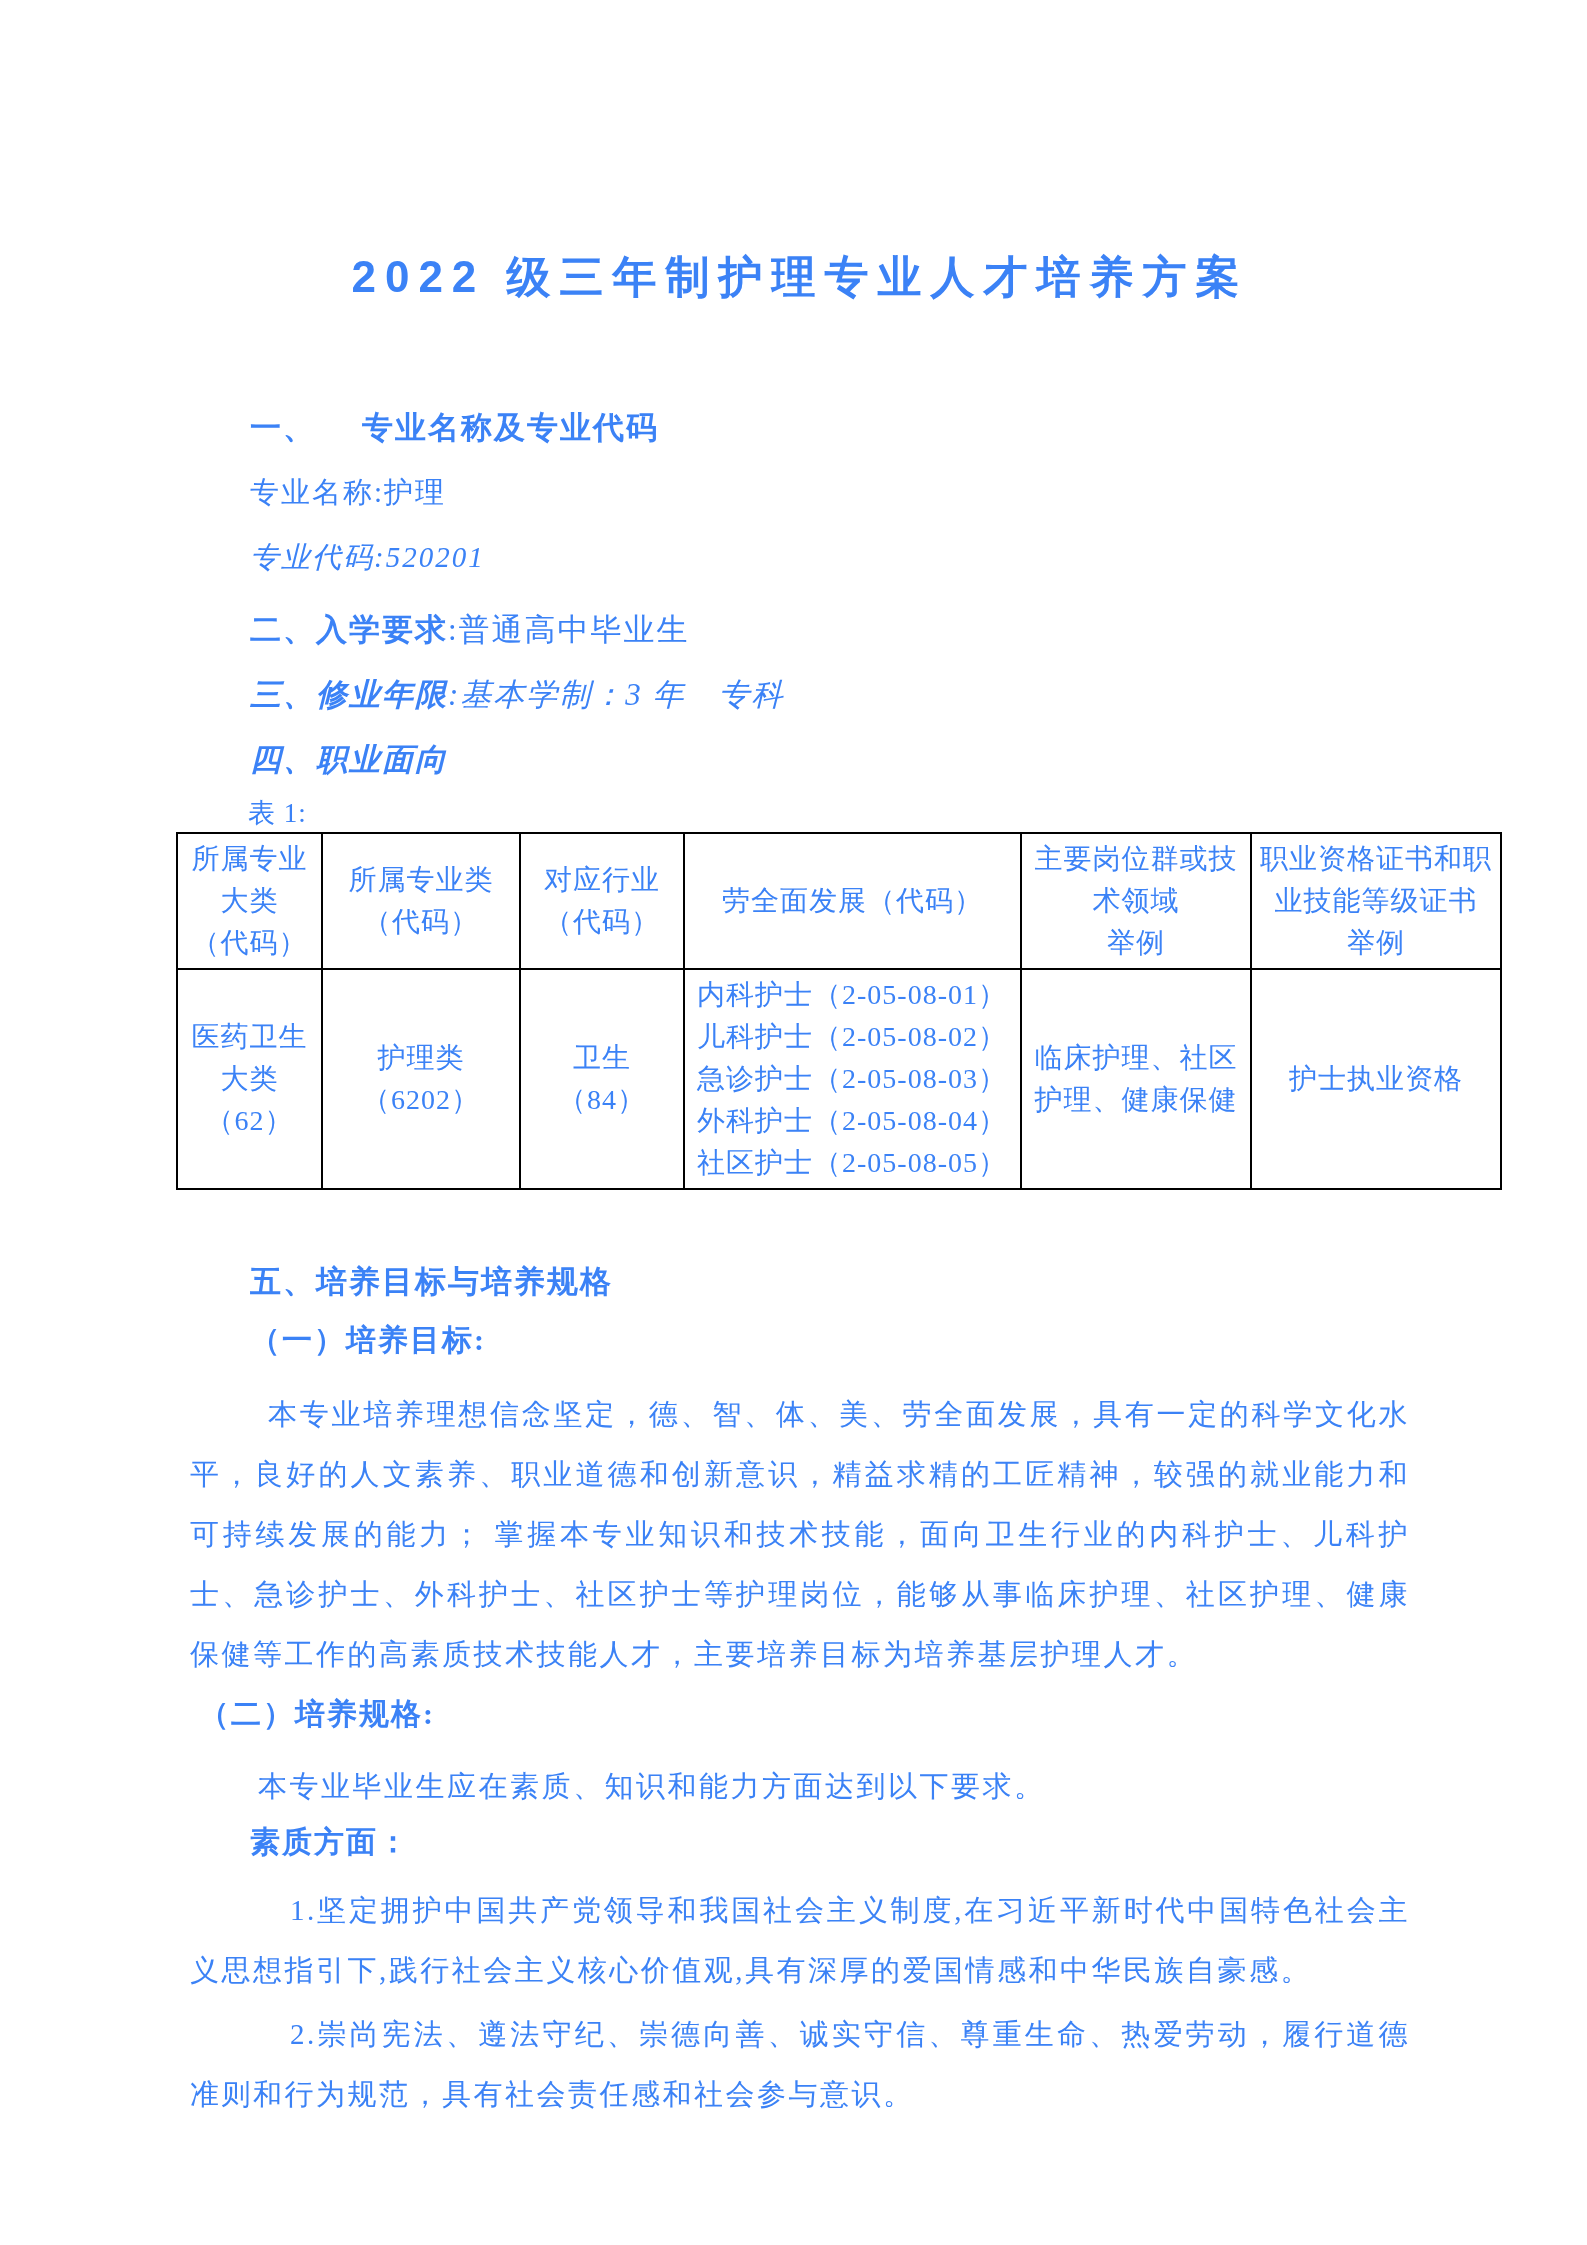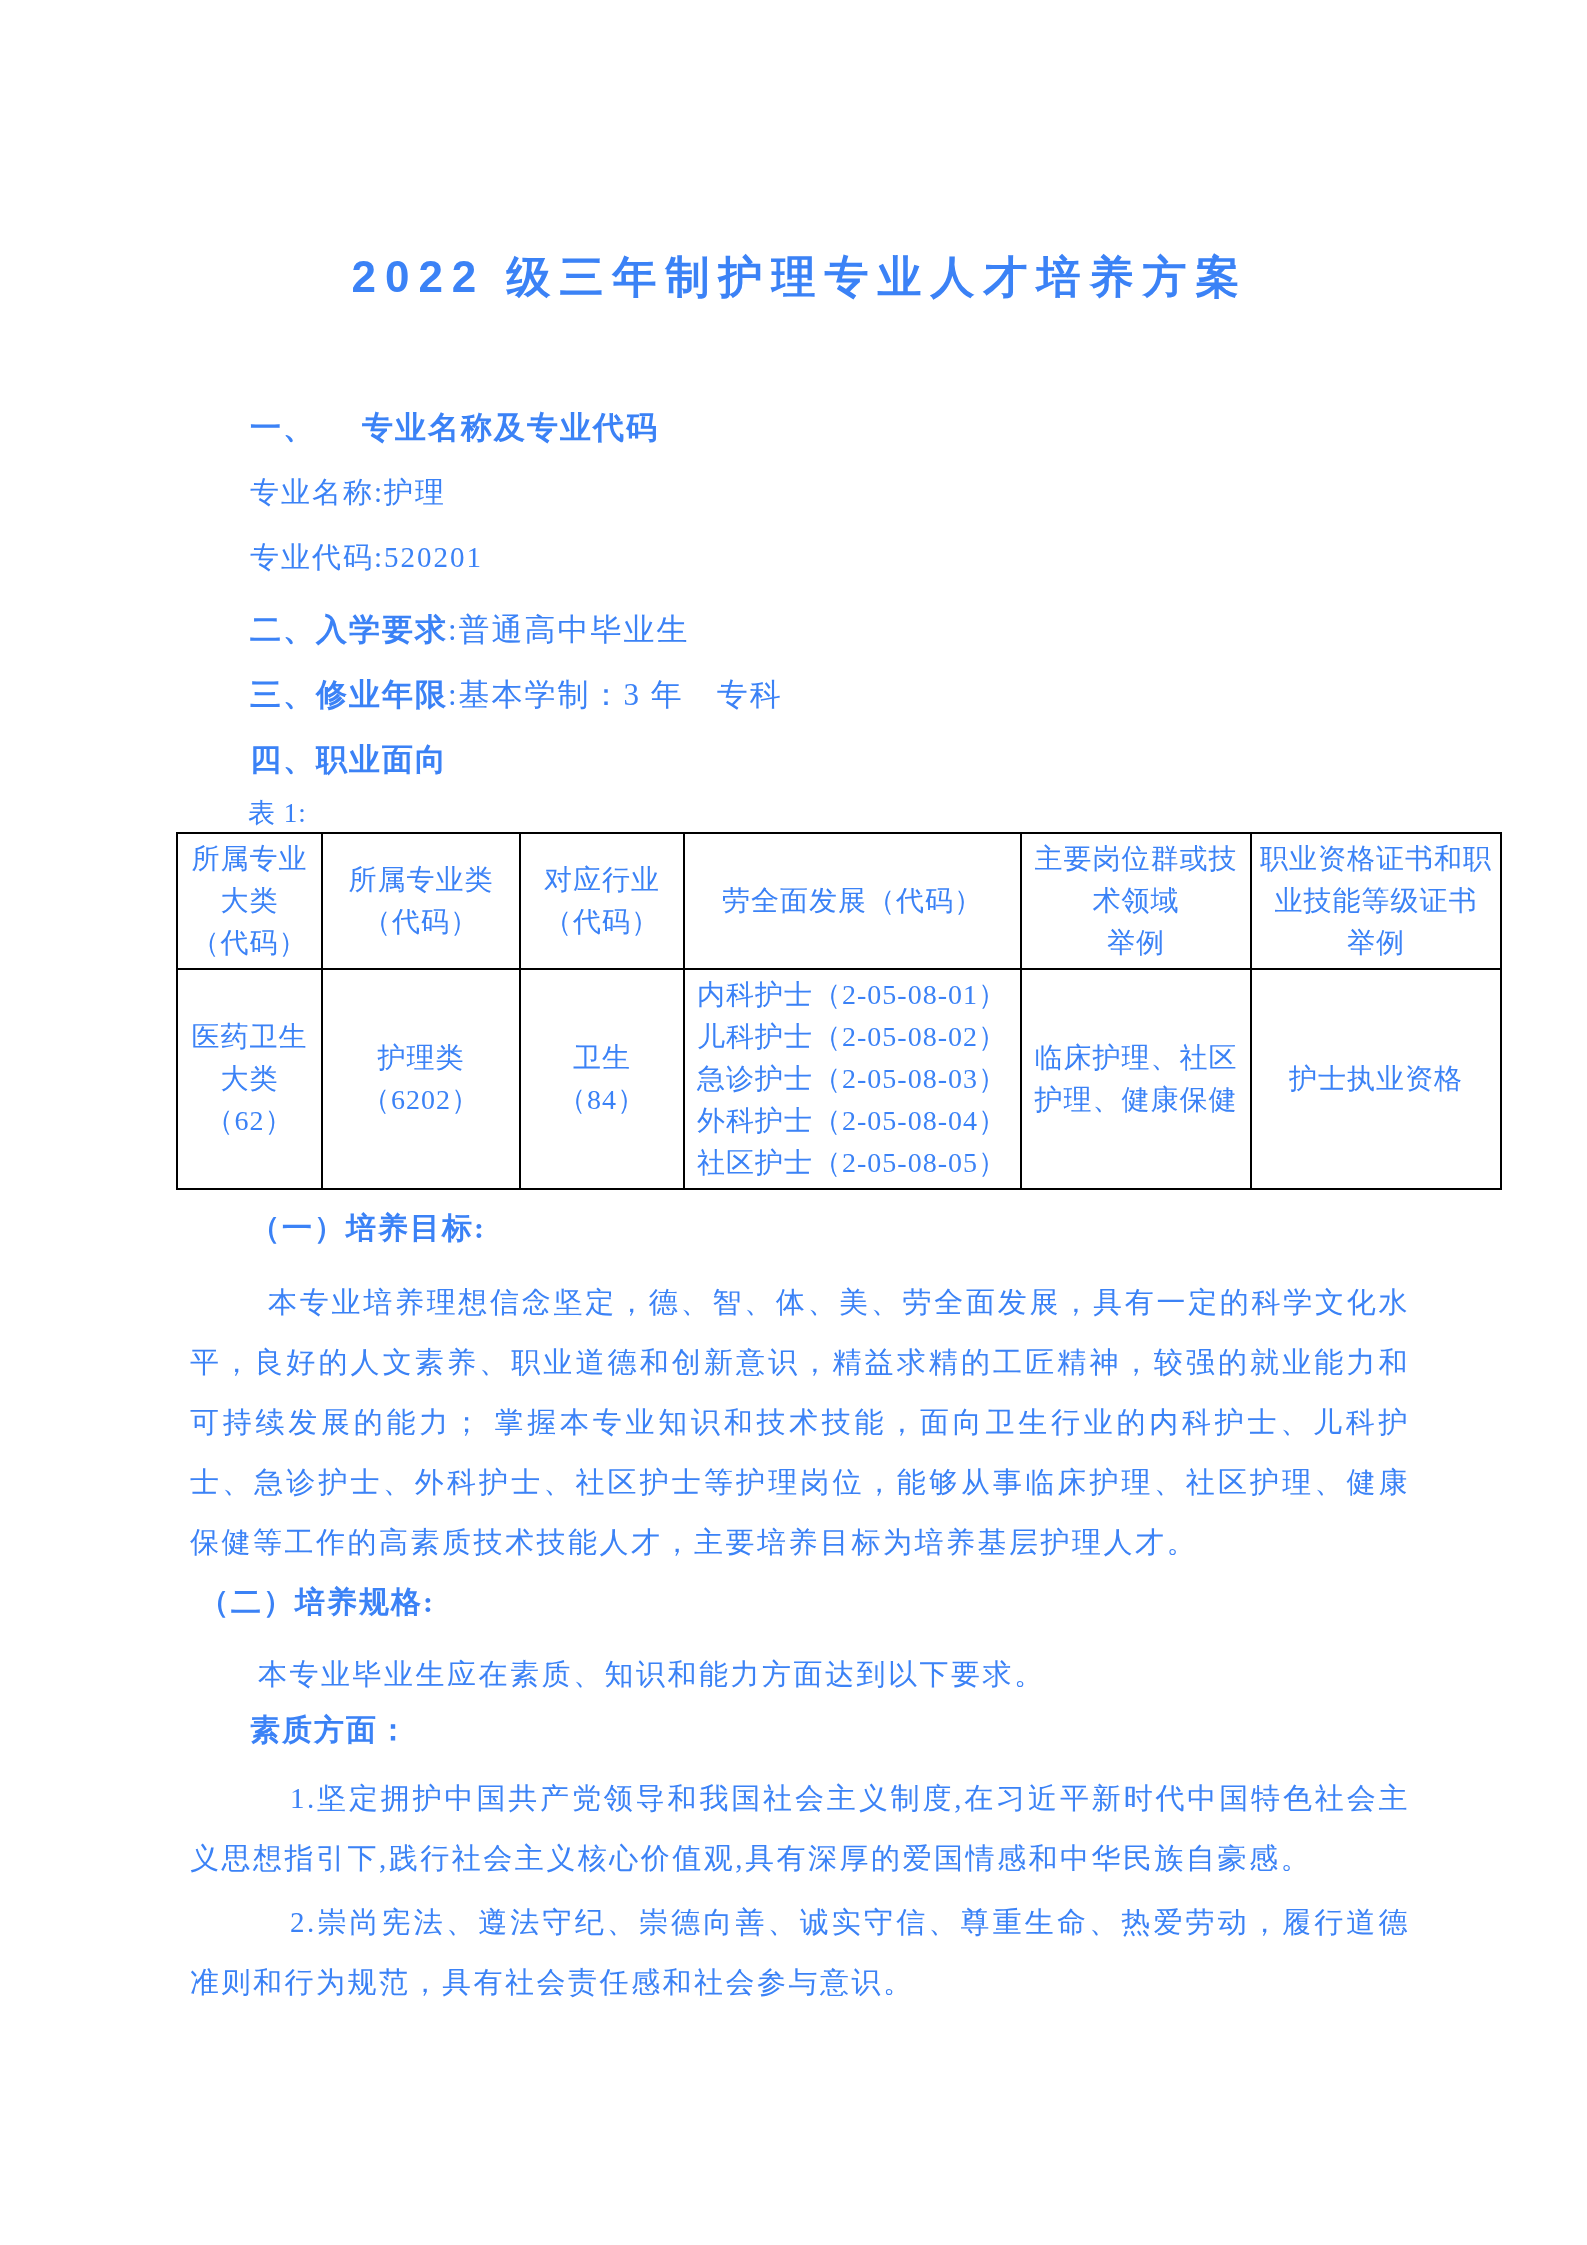--- a/index.html
+++ b/index.html
@@ -98,21 +98,21 @@
     line-height: 60px;
     text-align: justify;
     letter-spacing: 2.5px;
   }
   .para-goal  { margin-top: 24px; text-indent: 78px; }
   .para-spec  { margin-top: 22px; text-indent: 68px; }
   .para-item  { text-indent: 100px; }
 
   .mt-title-s1 { margin-top: 104px; }
   .mt-24 { margin-top: 24px; }
-  .mt-25 { margin-top: 25px; }
+  .mt-25 { margin-top: 25px; font-style: italic; }
   .mt-33 { margin-top: 33px; }
   .mt-sec5 { margin-top: 72px; }
   .mt-sub1 { margin-top: 18px; }
   .mt-sub2 { margin-top: 10px; margin-left: 9px; }
   .mt-sub3 { margin-top: 6px; }
   .mt-item1 { margin-top: 18px; }
   .mt-item2 { margin-top: 4px; }
 </style>
 </head>
 <body>
@@ -174,20 +174,21 @@
 急诊护士（2-05-08-03）
 外科护士（2-05-08-04）
 社区护士（2-05-08-05）</td>
           <td>临床护理、社区
 护理、健康保健</td>
           <td>护士执业资格</td>
         </tr>
       </tbody>
     </table>
 
+    <div class="sec-head mt-sec5"><span>五、培养目标与培养规格</span></div>
 
     <div class="sub-head mt-sub1">（一）培养目标:</div>
 
     <div class="para para-goal">本专业培养理想信念坚定，德、智、体、美、劳全面发展，具有一定的科学文化水平，良好的人文素养、职业道德和创新意识，精益求精的工匠精神，较强的就业能力和可持续发展的能力； 掌握本专业知识和技术技能，面向卫生行业的内科护士、儿科护士、急诊护士、外科护士、社区护士等护理岗位，能够从事临床护理、社区护理、健康保健等工作的高素质技术技能人才，主要培养目标为培养基层护理人才。</div>
 
     <div class="sub-head mt-sub2">（二）培养规格:</div>
 
     <div class="para para-spec">本专业毕业生应在素质、知识和能力方面达到以下要求。</div>
 
     <div class="sub-head mt-sub3">素质方面：</div>

